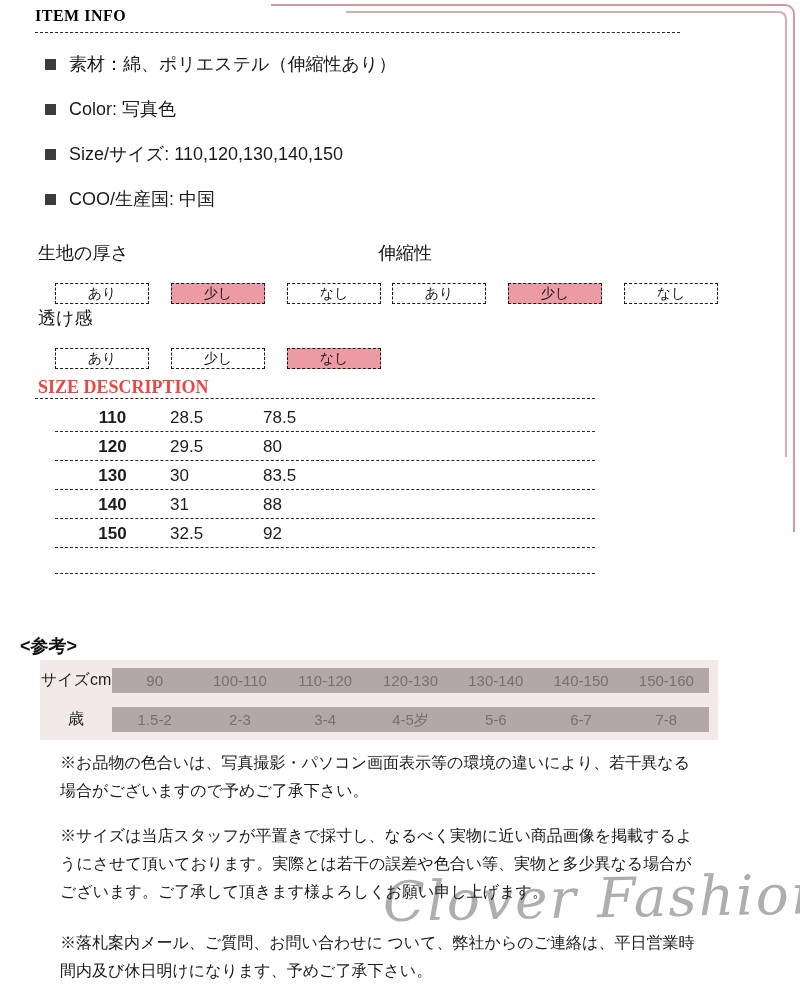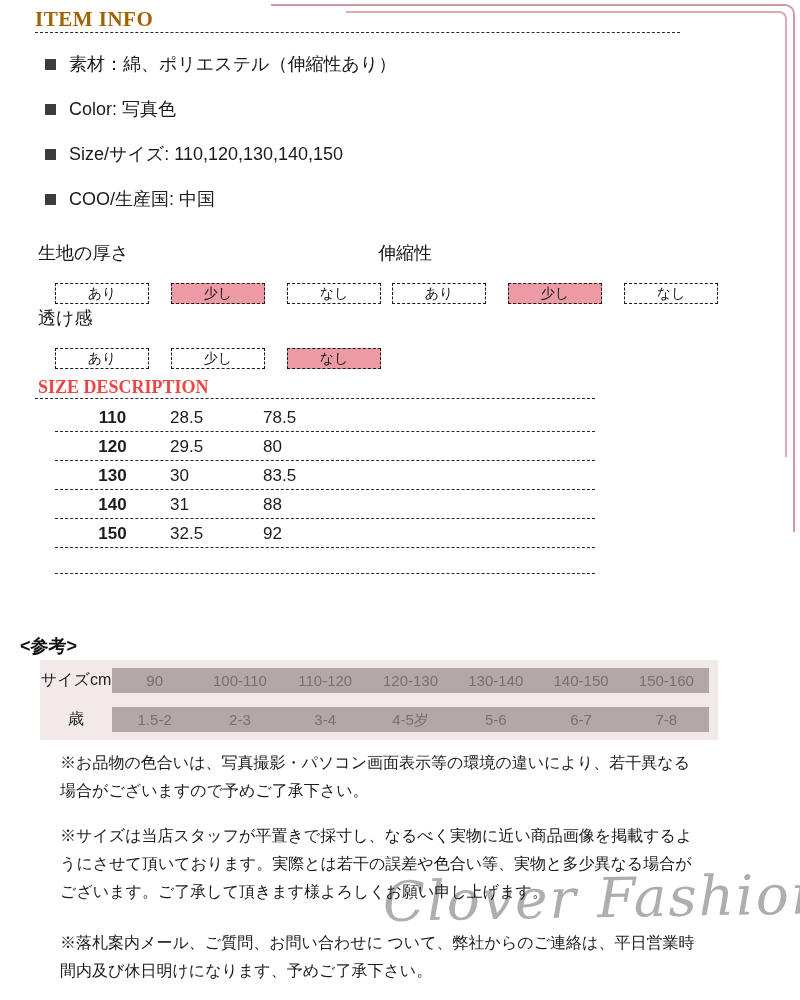--- a/index.html
+++ b/index.html
@@ -19,21 +19,21 @@
     border-top-right-radius:10px; pointer-events:none;
   }
   .frame-inner {
     position:absolute; top:11px; left:346px; right:13px; height:446px;
     border-top:2px solid #ddabb1; border-right:2px solid #ddabb1;
     border-top-right-radius:8px; pointer-events:none;
   }
   .page-title {
     position:absolute; top:7px; left:35px;
     font-family:"Liberation Serif", serif;
-    font-size:21px; font-weight:bold; letter-spacing:0.5px; color:#a16207;
+    font-size:16px; font-weight:bold; letter-spacing:0.5px; color:#000000;
   }
   .dash-line { border-bottom:2px dashed #2a2a2a; position:absolute; height:0; }
   .title-underline { top:32px; left:35px; width:645px; border-bottom-width:1.5px; }
 
   .bullet-list { position:absolute; top:52px; left:45px; }
   .bullet-item { display:flex; align-items:center; height:24px; margin-bottom:21px; }
   .bullet-square { width:11px; height:11px; background:#3c3c3c; margin-right:13px; flex:none; }
   .bullet-text { font-size:18px; color:#1a1a1a; }
 
   .attr-group { position:absolute; }

